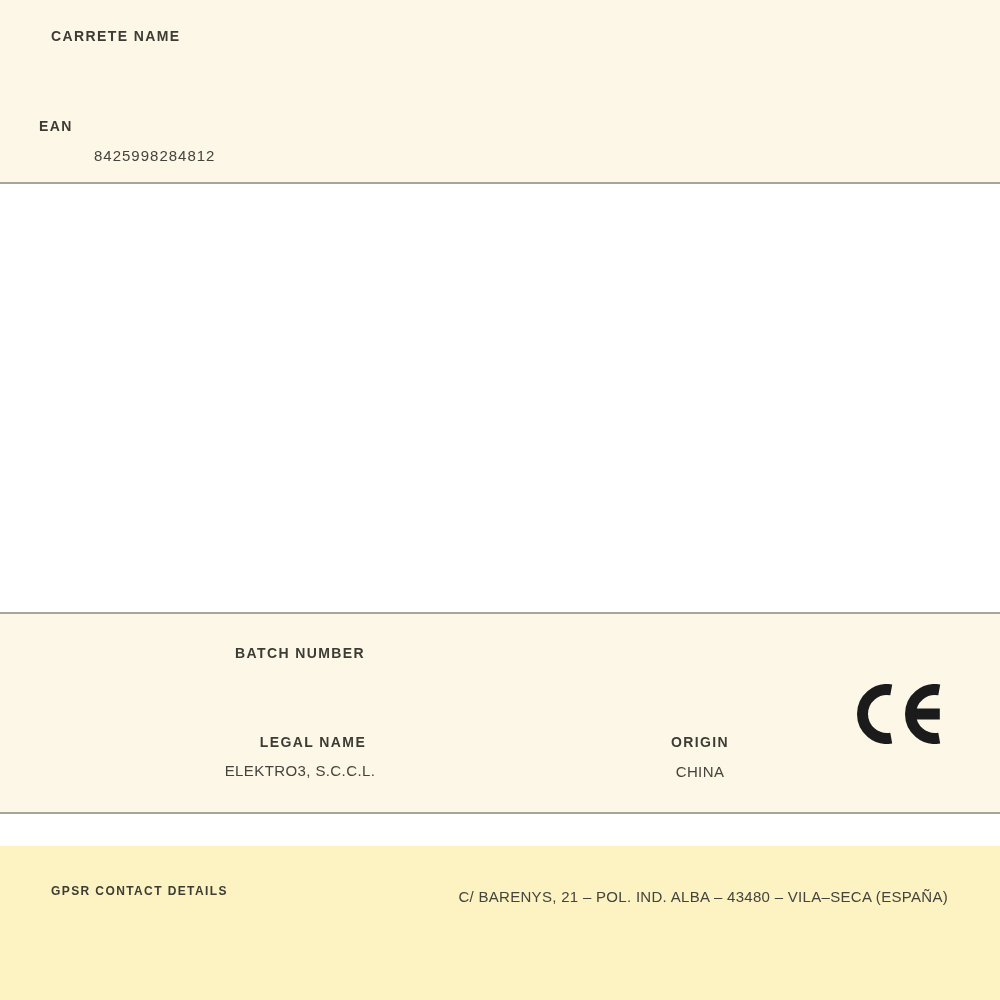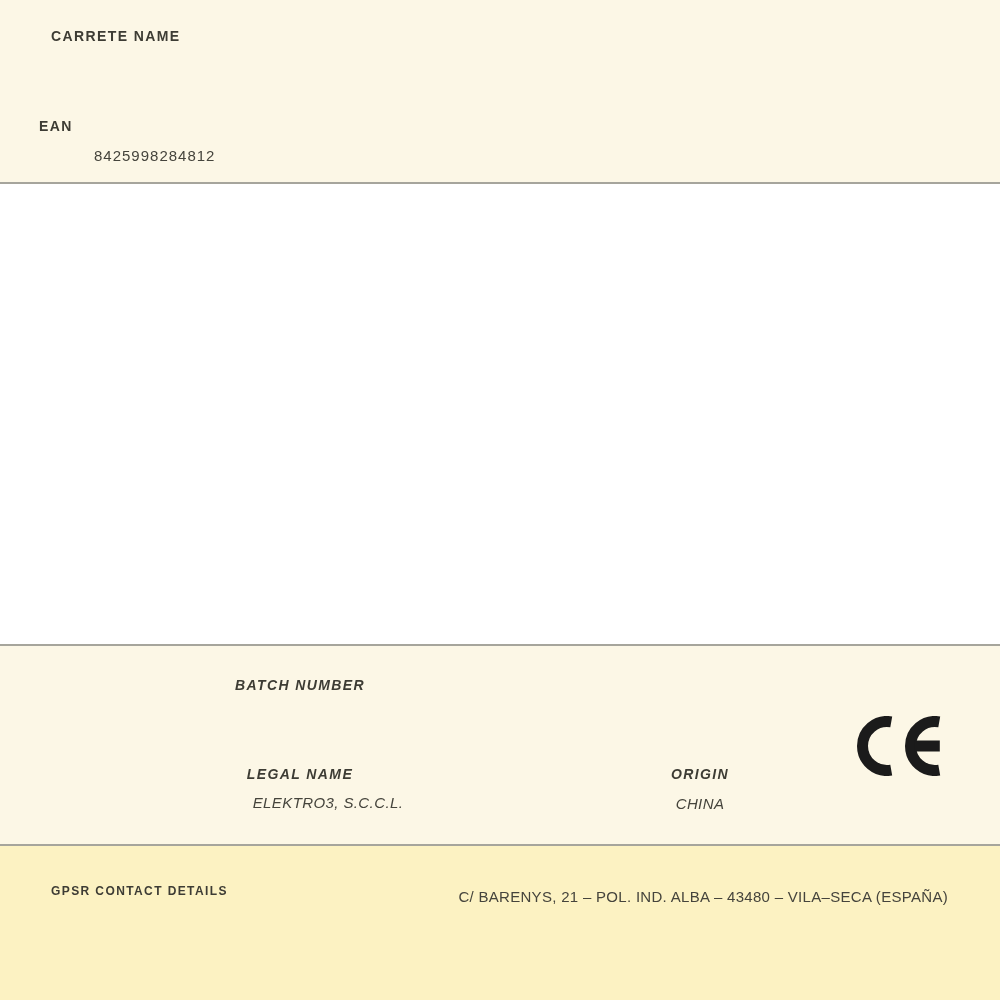--- a/index.html
+++ b/index.html
@@ -12,24 +12,23 @@
   
   .sec-top {
     position:absolute; top:0; left:0; width:1000px; height:184px;
     background:#fcf7e6; border-bottom:2px solid #a6a59c; box-sizing:border-box;
   }
   .sec-mid {
     position:absolute; top:186px; left:0; width:1000px; height:458px;
     background:#ffffff;
   }
   .sec-info {
-    position:absolute; top:644px; left:0; width:1000px; height:202px;
+    position:absolute; top:612px; left:0; width:1000px; height:202px;
     background:#fcf7e6; border-top:2px solid #a6a59c; border-bottom:2px solid #a6a59c;
     box-sizing:border-box;
-    font-style:italic;
   }
   .sec-footer {
     position:absolute; top:846px; left:0; width:1000px; height:154px;
     background:#fcf2c2;
   }
   
   .lbl {
     font-size:14px; font-weight:700; letter-spacing:1.4px; line-height:18px;
     color:#3d3c34; white-space:nowrap;
   }
@@ -67,22 +66,22 @@
   </div>
 
   <div class="sec-mid"></div>
 
   <div class="sec-info">
     <div class="abs lbl col1" style="top:30px;">BATCH NUMBER</div>
     <div class="abs val col1" style="top:58px;"></div>
 
     <div class="abs val col2" style="top:58px;"></div>
 
-    <div class="abs lbl col1" style="top:119px;">LEGAL NAME</div>
-    <div class="abs val col1" style="top:147px;margin-left:28px;">ELEKTRO3, S.C.C.L.</div>
+    <div class="abs lbl col1" style="top:119px;padding-left:13px;">LEGAL NAME</div>
+    <div class="abs val col1" style="top:147px;">ELEKTRO3, S.C.C.L.</div>
 
     <div class="abs val col2" style="top:148px;">CHINA</div>
     <div class="abs lbl col2" style="top:119px;">ORIGIN</div>
 
     <svg class="ce" viewBox="0 0 84 60" aria-hidden="true">
 
       <path d="M 34.25 5.87 A 24.5 24.5 0 1 0 34.25 54.13"></path>
 
       <path d="M 82.25 5.87 A 24.5 24.5 0 1 0 82.25 54.13"></path>
 

